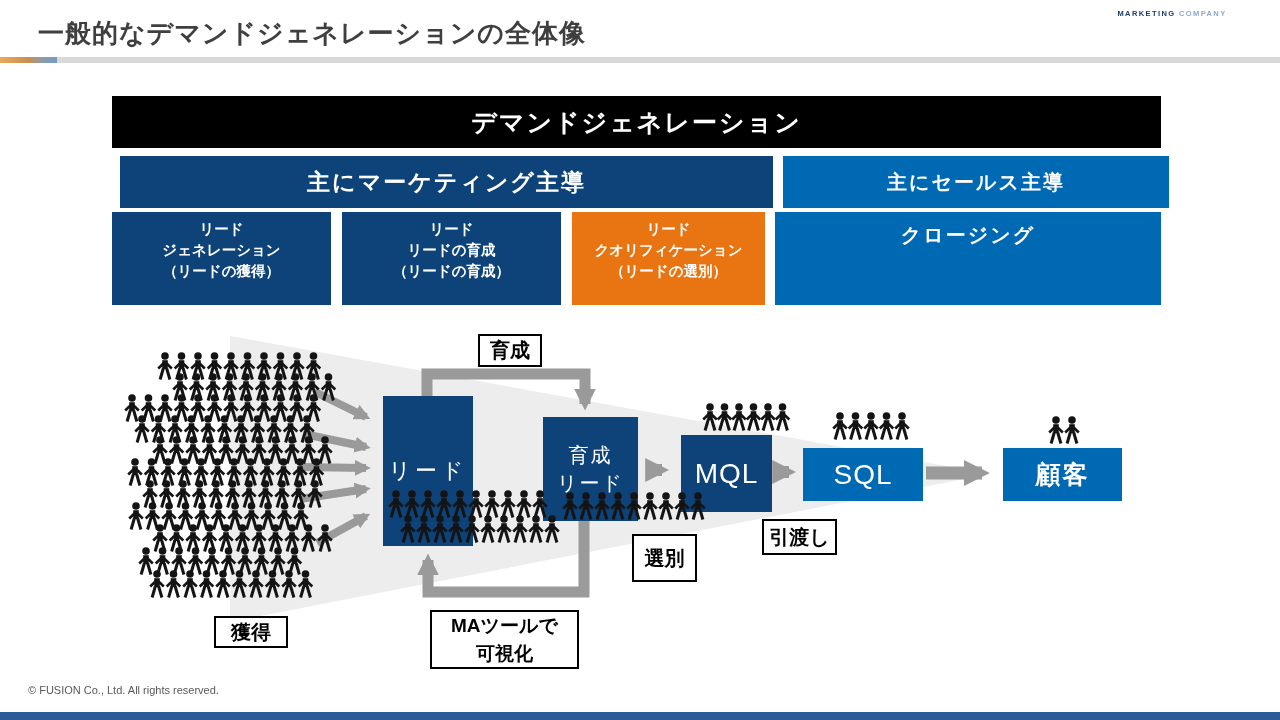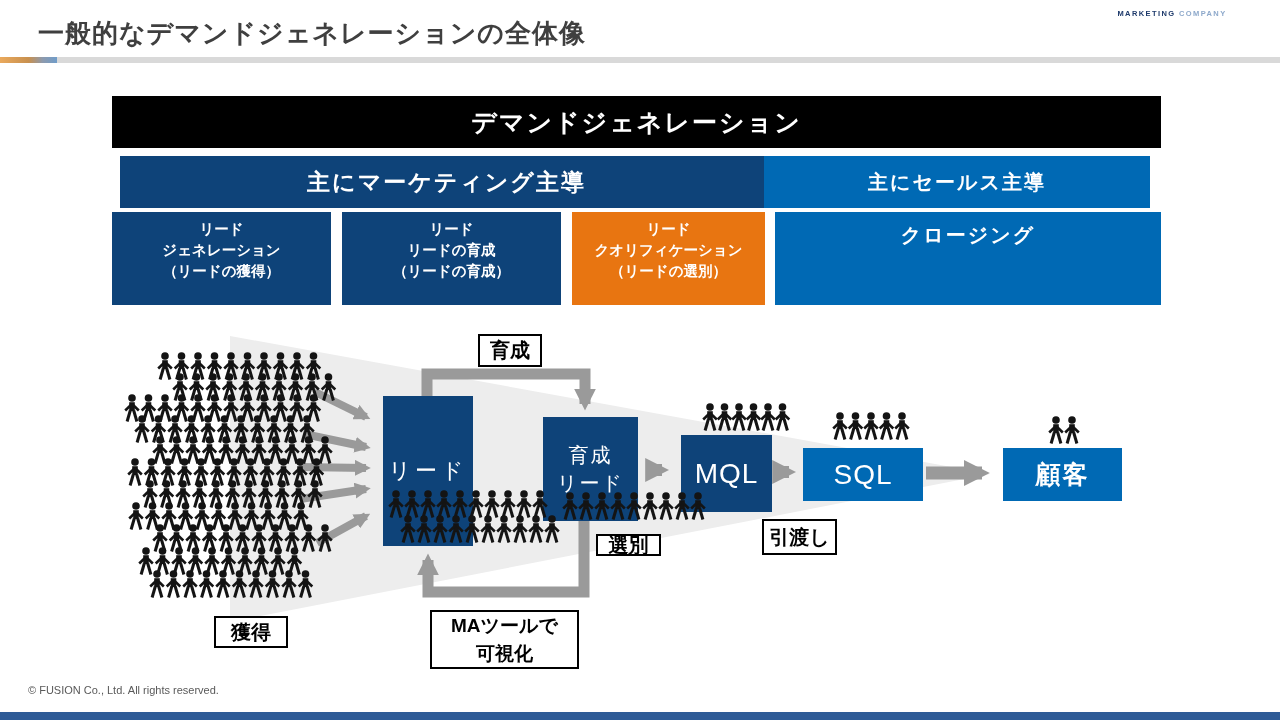--- a/index.html
+++ b/index.html
@@ -17,21 +17,21 @@
   .logo-sub{font-size:7.5px;letter-spacing:1.4px;margin-top:1px;color:#1e3a6b;font-weight:bold;}
   .logo-sub .light{color:#8ea9cb;font-weight:600;}
 
   
   .banner{position:absolute;left:112px;top:96px;width:1049px;height:52px;background:#000;
           color:#fff;font-size:25px;font-weight:bold;letter-spacing:2px;
           display:flex;align-items:center;justify-content:center;}
   .phase{position:absolute;top:156px;height:52px;color:#fff;font-weight:bold;
          display:flex;align-items:center;justify-content:center;letter-spacing:2px;margin-left:8px;}
   .phase-marketing{left:112px;width:653px;background:#0e4379;font-size:23px;}
-  .phase-sales{left:756px;width:386px;background:#0069b4;font-size:20px;}
+  .phase-sales{left:775px;width:386px;background:#0069b4;font-size:20px;}
 
   .step{position:absolute;top:212px;height:93px;color:#fff;font-weight:bold;text-align:center;
         font-size:14.5px;line-height:1.45;padding-top:7px;box-sizing:border-box;}
   .step-1{left:112px;width:219px;background:#0e4379;}
   .step-2{left:342px;width:219px;background:#0e4379;}
   .step-3{left:572px;width:193px;background:#e87511;}
   .step-4{left:775px;width:386px;background:#0069b4;font-size:20px;padding-top:9px;letter-spacing:2px;}
 
   
   .layer{position:absolute;left:0;top:0;width:1280px;height:720px;pointer-events:none;}
@@ -50,21 +50,21 @@
   .stage-customer{left:1003px;top:448px;width:119px;height:53px;background:#0069b4;
                   font-size:25px;font-weight:bold;letter-spacing:2px;}
 
   
   .plabel{position:absolute;background:#fff;border:2px solid #000;color:#000;font-weight:bold;
           display:flex;align-items:center;justify-content:center;text-align:center;
           box-sizing:border-box;z-index:5;}
   .lbl-nurture{left:478px;top:334px;width:64px;height:33px;font-size:20px;}
   .lbl-acquire{left:214px;top:616px;width:74px;height:32px;font-size:20px;}
   .lbl-matool{left:430px;top:610px;width:149px;height:59px;font-size:19px;line-height:1.45;}
-  .lbl-qualify{left:596px;top:534px;width:65px;height:22px;font-size:20px;}
+  .lbl-qualify{left:632px;top:534px;width:65px;height:48px;font-size:20px;}
   .lbl-handoff{left:762px;top:519px;width:75px;height:36px;font-size:20px;}
 
   .footer{position:absolute;left:28px;top:684px;font-size:11px;color:#595959;}
   .bottom-bar{position:absolute;left:0;top:712px;width:1280px;height:8px;background:#2e5b97;}
 </style>
 </head>
 <body>
 
 <div class="slide">
 

